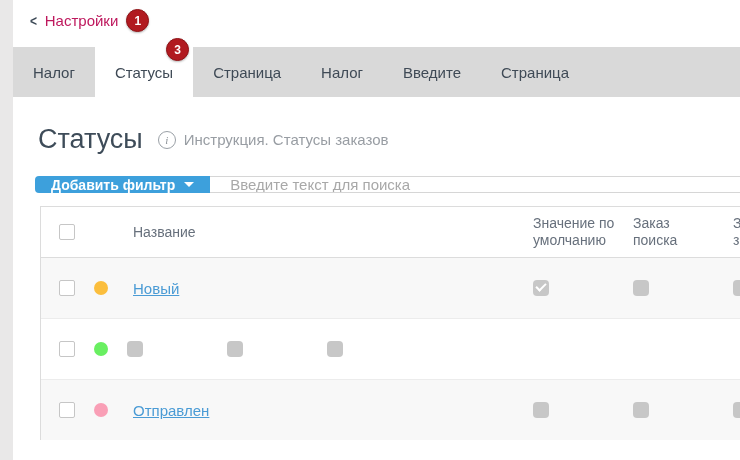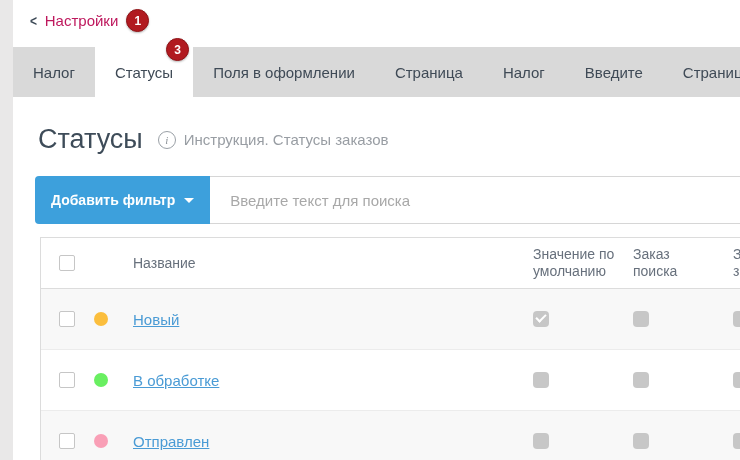--- a/index.html
+++ b/index.html
@@ -38,21 +38,21 @@
   .content { padding-left:22px; }
   .section-head { display:flex; align-items:center; margin-top:27px; }
   .section-title { font-size:27px; font-weight:400; color:#3e4c59; margin:0 0 0 3px; }
   .info { display:flex; align-items:center; margin-left:15px; color:#989da3; font-size:15px; }
   .info-icon { width:16px; height:16px; border:1px solid #9aa0a6; border-radius:50%;
     display:flex; align-items:center; justify-content:center; flex:0 0 auto;
     font-size:11px; font-style:italic; font-family:"Liberation Serif", serif; color:#8c9298;
     margin-right:8px; cursor:pointer; }
 
   
-  .filter-row { display:flex; margin-top:21px; height:48px; }
+  .filter-row { display:flex; margin-top:21px; height:17px; }
   .filter-btn { background:#3da0dc; color:#fff; font-weight:bold; font-size:14px;
     border:none; border-radius:4px 0 0 4px; padding:0 16px;
     display:flex; align-items:center; cursor:pointer; font-family:"Liberation Sans", sans-serif; }
   .caret-down { width:0; height:0; border-left:5px solid transparent; border-right:5px solid transparent;
     border-top:5px solid #ffffff; margin-left:9px; }
   .search-input { flex:1; border:1px solid #d6d6d6; border-left:none; border-right:none;
     font-size:15px; padding:0 20px; color:#555; outline:none; background:#fff;
     font-family:"Liberation Sans", sans-serif; }
   .search-input::placeholder { color:#a8a8a8; }
 
@@ -97,23 +97,20 @@
   </div>
 
   <div class="tabbar" id="tabbar">
       <div class="tab">
     <span class="tab-label">Налог</span>
   </div>
       <div class="tab active">
     <span class="tab-label">Статусы</span>
   <span class="badge">3</span>
       </div>
-      <div class="tab">
-    <span class="tab-label">Поля в оформлении</span>
-  </div>
       <div class="tab">
     <span class="tab-label">Страница</span>
   </div>
       <div class="tab">
     <span class="tab-label">Налог</span>
   </div>
       <div class="tab">
     <span class="tab-label">Введите</span>
   </div>
       <div class="tab">
@@ -170,23 +167,20 @@
       <span class="cb gray"></span>
     </div>
   </div>
           <div class="t-row">
     <div class="cell col-check">
       <span class="cb plain"></span>
     </div>
     <div class="cell col-dot">
       <span class="dot" style="background: rgb(105, 239, 97);"></span>
     </div>
-    <div class="cell col-name">
-      <a class="status-link">В обработке</a>
-    </div>
     <div class="cell col-flag">
       <span class="cb gray"></span>
     </div>
     <div class="cell col-flag">
       <span class="cb gray"></span>
     </div>
     <div class="cell col-flag last">
       <span class="cb gray"></span>
     </div>
   </div>

